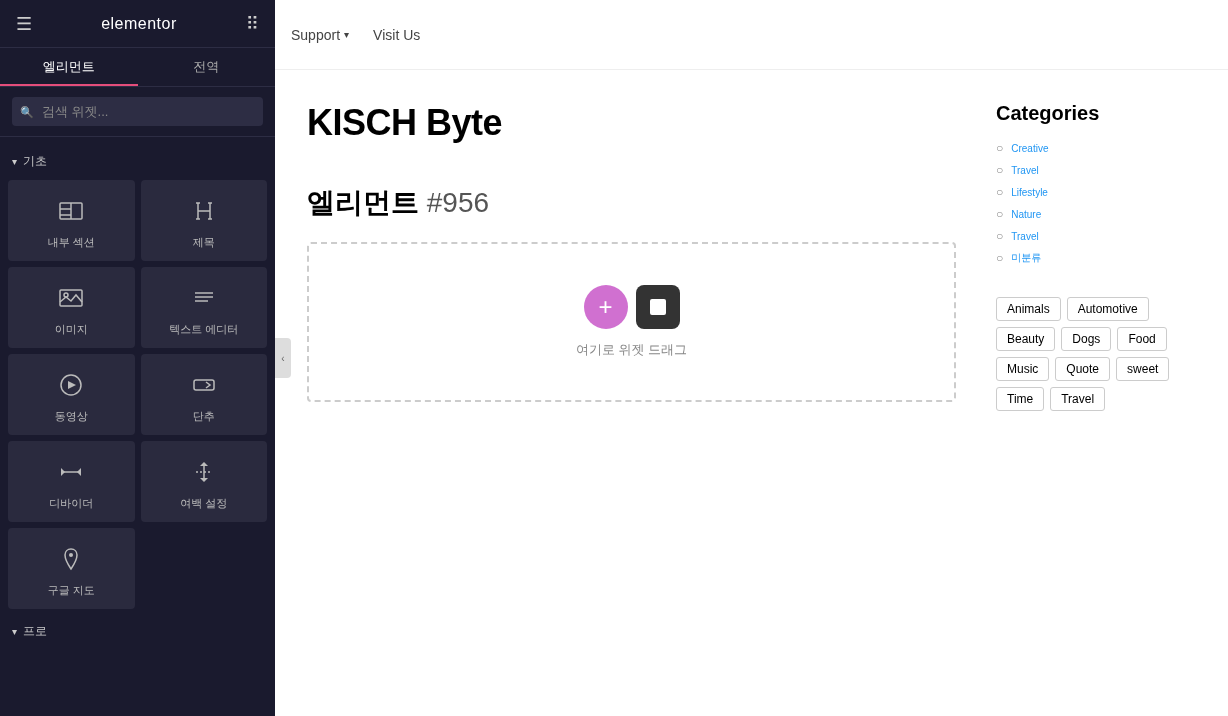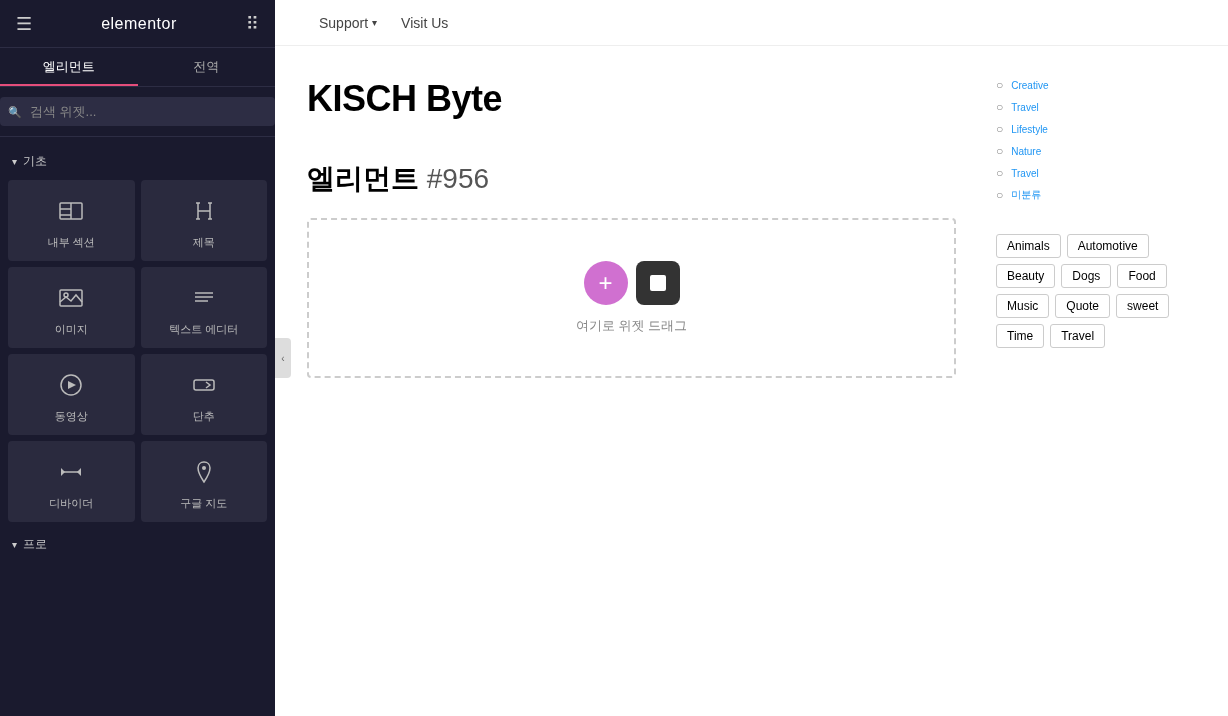--- a/index.html
+++ b/index.html
@@ -57,21 +57,21 @@
       color: #fff;
     }
     .sidebar-tab.active::after {
       content: '';
       position: absolute;
       bottom: 0; left: 0; right: 0;
       height: 2px;
       background: #e44d7b;
     }
     .sidebar-search {
-      padding: 10px 0;
+      padding: 10px 12px;
       border-bottom: 1px solid #2d2d44;
     }
     .sidebar-search input {
       width: 100%;
       background: #2d2d44;
       border: none;
       border-radius: 4px;
       padding: 7px 10px 7px 30px;
       color: #ccc;
       font-size: 13px;
@@ -156,22 +156,22 @@
     
     .main-content {
       flex: 1;
       overflow-y: auto;
       background: #fff;
       position: relative;
     }
 
     
     .top-nav {
-      padding: 0 44px;
-      height: 46px;
+      padding: 0 16px;
+      height: 70px;
       display: flex;
       align-items: center;
       border-bottom: 1px solid #eee;
       gap: 24px;
     }
     .nav-item {
       font-size: 14px;
       color: #444;
       cursor: pointer;
       display: flex;
@@ -404,20 +404,31 @@
         <div class="widget-icon">
           <svg class="icon-svg" viewBox="0 0 28 28" fill="none" stroke="#bbb" stroke-width="1.5">
             <line x1="4" y1="14" x2="24" y2="14"></line>
             <polygon points="4,10 4,18 8,14" fill="#bbb" stroke="none"></polygon>
             <polygon points="24,10 24,18 20,14" fill="#bbb" stroke="none"></polygon>
           </svg>
         </div>
         <span class="widget-label">디바이더</span>
       </div>
 
+      <div class="widget-item">
+        <div class="widget-icon">
+          <svg class="icon-svg" viewBox="0 0 28 28" fill="none" stroke="#bbb" stroke-width="1.5">
+            <line x1="14" y1="5" x2="14" y2="23"></line>
+            <polygon points="10,8 14,4 18,8" fill="#bbb" stroke="none"></polygon>
+            <polygon points="10,20 14,24 18,20" fill="#bbb" stroke="none"></polygon>
+            <line x1="6" y1="14" x2="22" y2="14" stroke-dasharray="2,2"></line>
+          </svg>
+        </div>
+        <span class="widget-label">여백 설정</span>
+      </div>
 
       <div class="widget-item">
         <div class="widget-icon">
           <svg class="icon-svg" viewBox="0 0 28 28" fill="none" stroke="#bbb" stroke-width="1.5">
             <path d="M14 4C10.5 4 8 6.5 8 10c0 5 6 14 6 14s6-9 6-14c0-3.5-2.5-6-6-6z"></path>
             <circle cx="14" cy="10" r="2" fill="#bbb" stroke="none"></circle>
           </svg>
         </div>
         <span class="widget-label">구글 지도</span>
       </div>
@@ -460,20 +471,21 @@
             <svg width="20" height="20" viewBox="0 0 20 20" fill="white">
               <rect x="2" y="2" width="16" height="16" rx="2"></rect>
             </svg>
           </button>
         </div>
         <span class="drop-zone-hint">여기로 위젯 드래그</span>
       </div>
     </div>
 
     <div class="page-sidebar">
+      <h3 class="sidebar-widget-title">Categories</h3>
       <ul class="category-list">
         <li>
           <a href="#">Creative</a>
         </li>
         <li>
           <a href="#">Travel</a>
         </li>
         <li>
           <a href="#">Lifestyle</a>
         </li>

